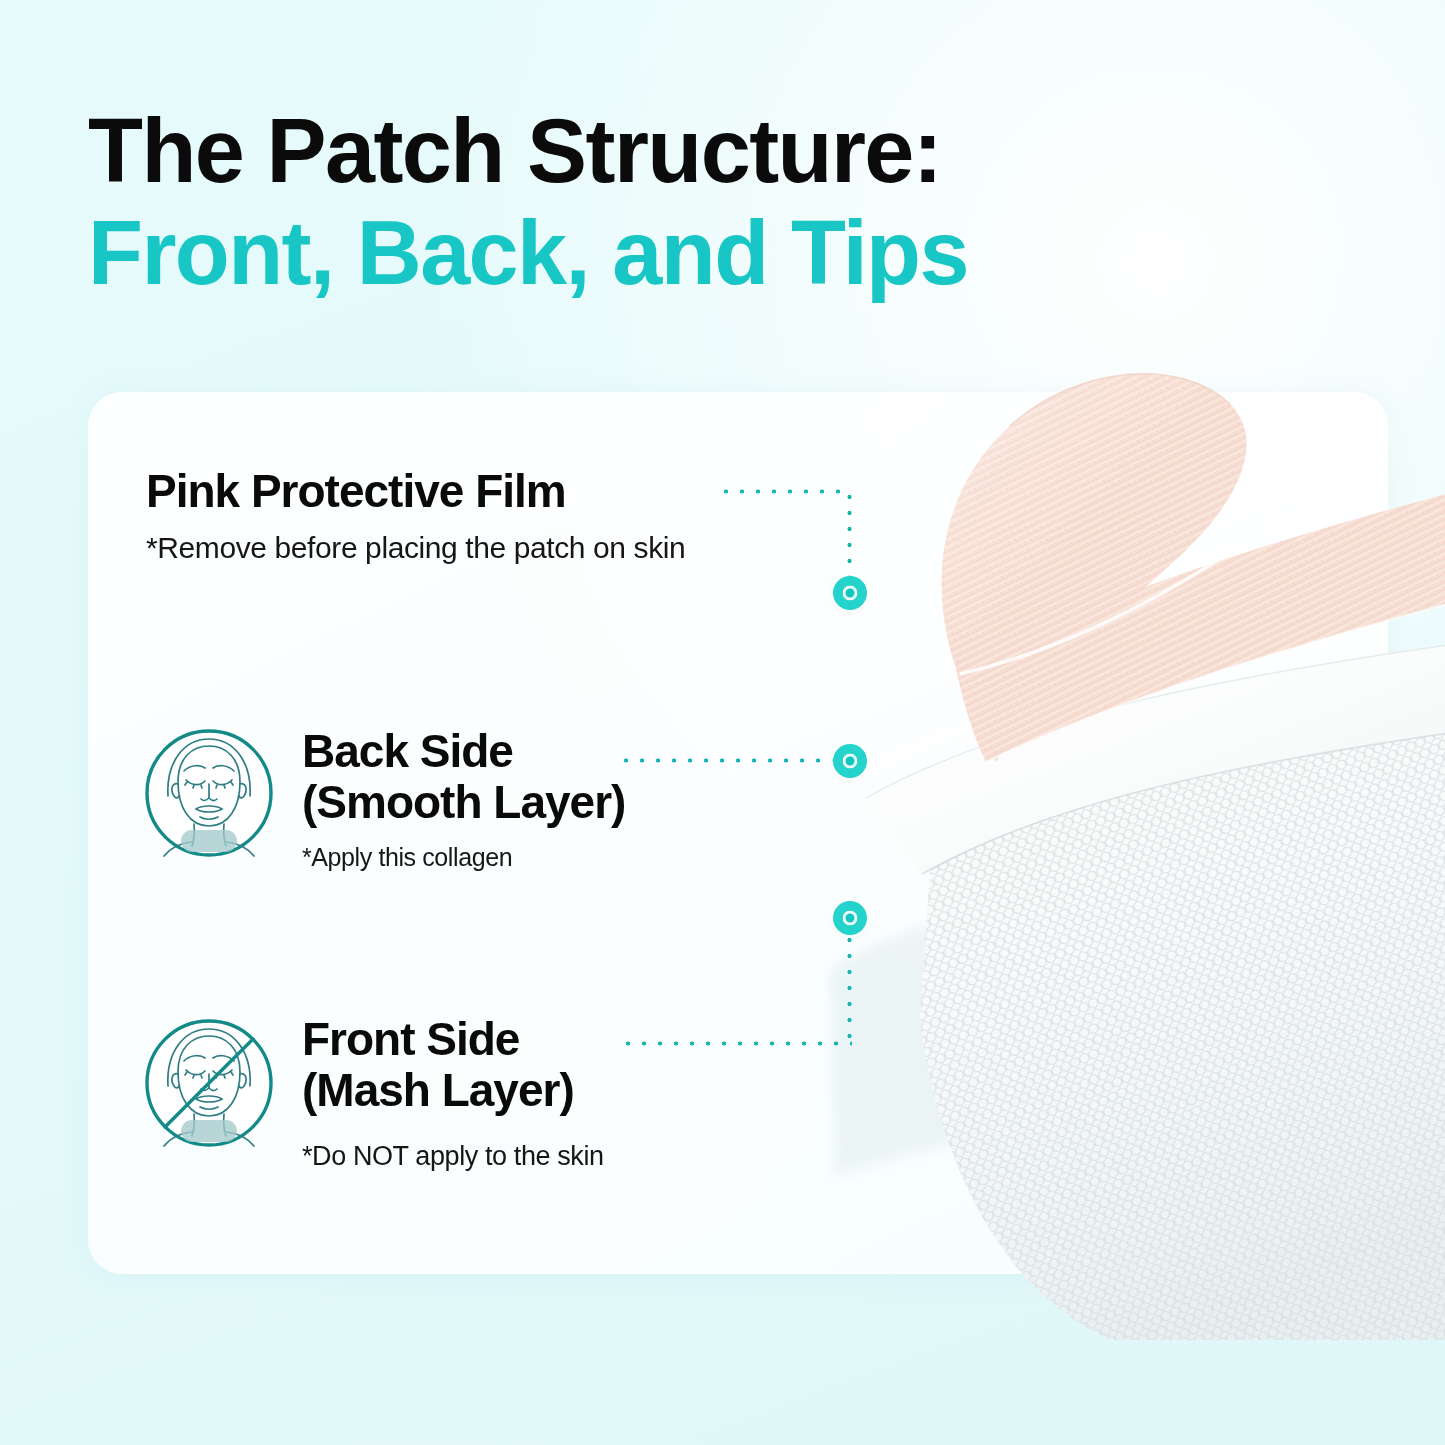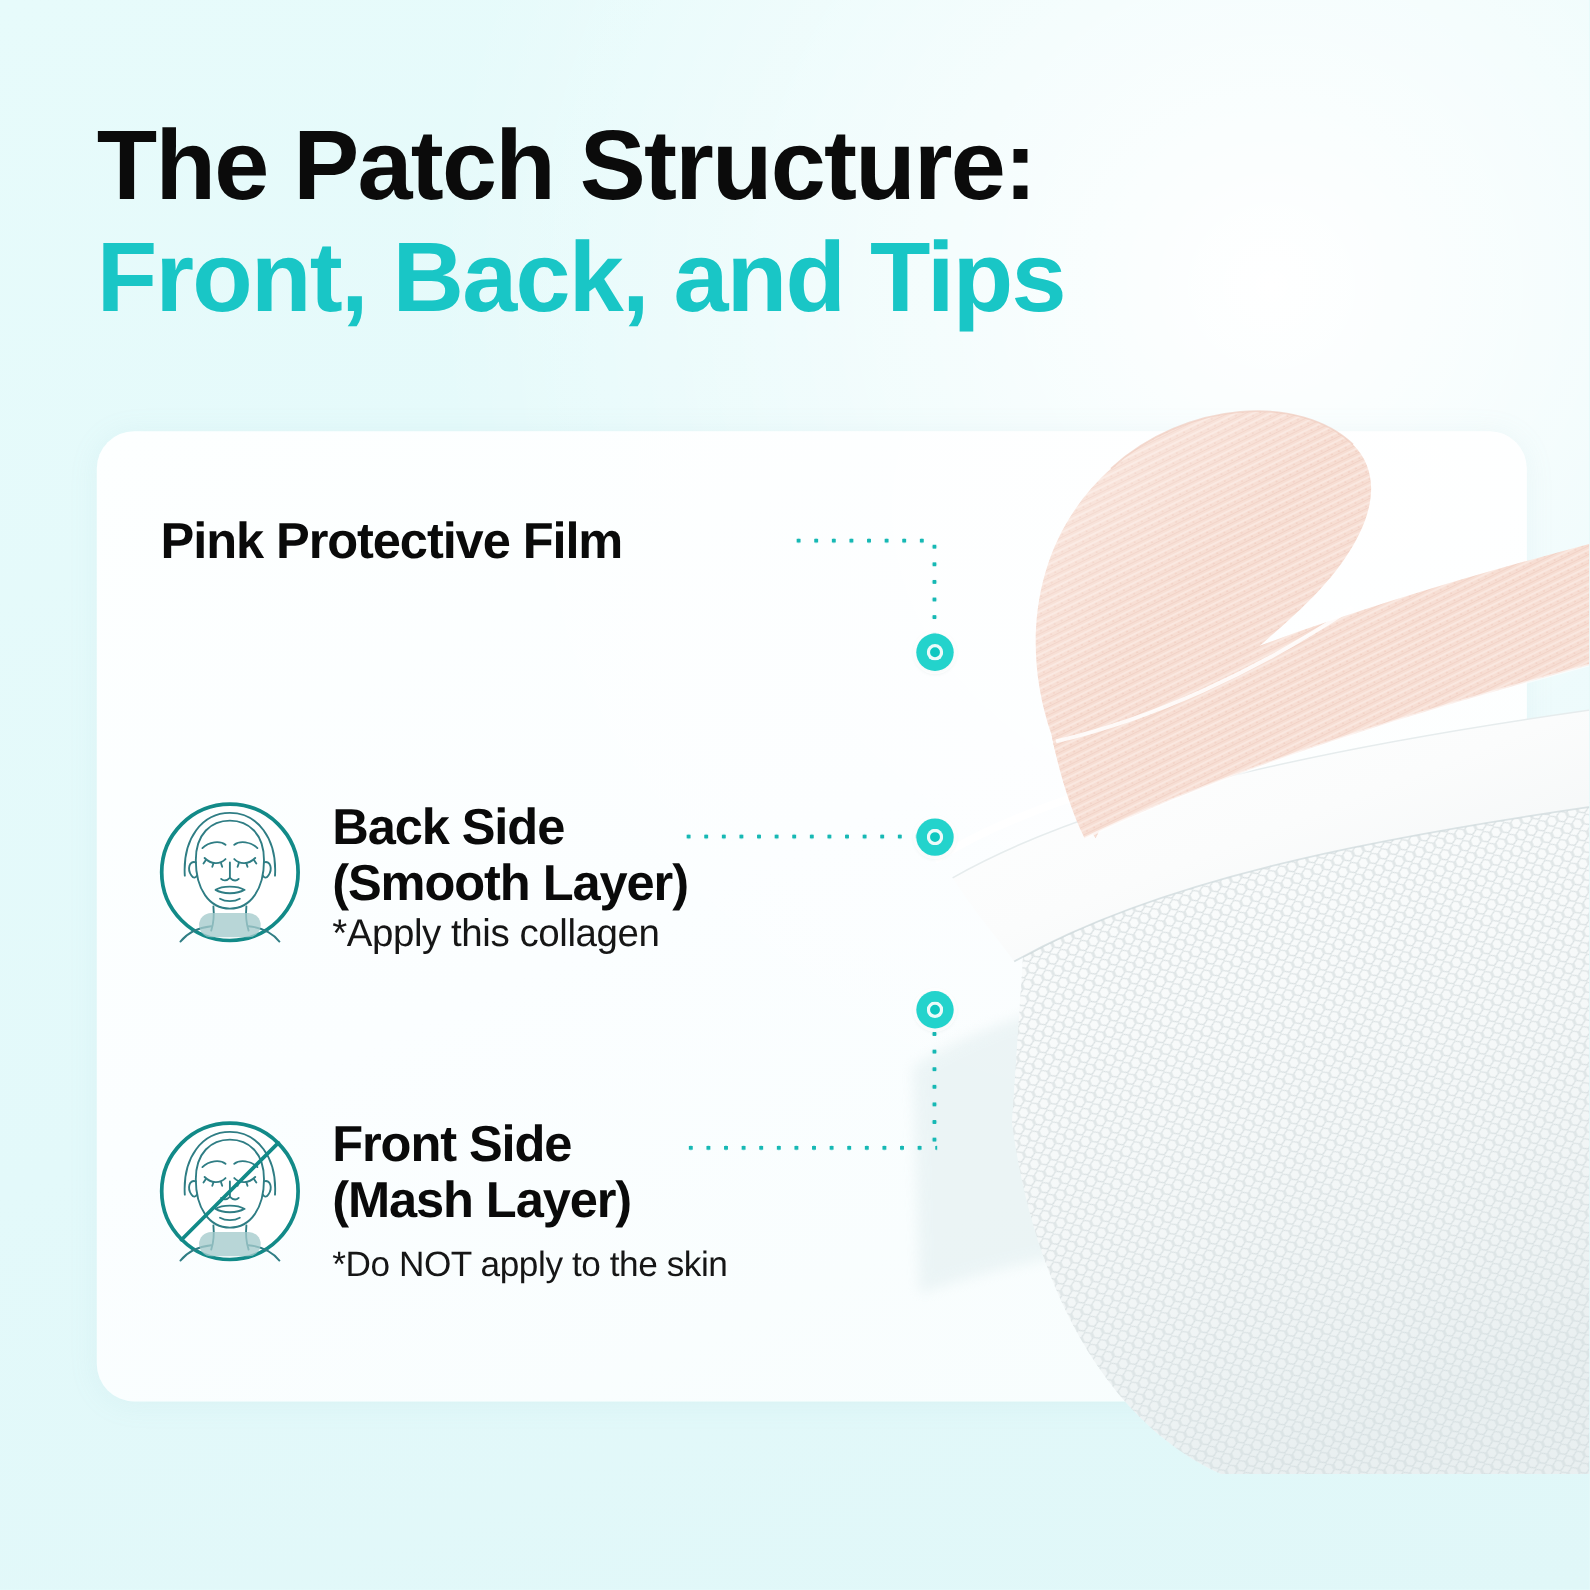--- a/index.html
+++ b/index.html
@@ -85,24 +85,24 @@
     font-weight:normal;
     color:#161616;
     letter-spacing:-0.4px;
     line-height:1.28;
   }
 
   #block-pink   { left:146px; top:466px; }
   #block-pink .lbl-note { margin-top:12px; }
 
   #block-back   { left:302px; top:726px; }
-  #block-back .lbl-note { font-size:35px; }
+  #block-back .lbl-note { margin-top:14px; font-size:25px; }
 
   #block-front  { left:302px; top:1014px; }
-  #block-front .lbl-note { margin-top:14px; font-size:32px; }
+  #block-front .lbl-note { margin-top:24px; font-size:27px; }
 
   
   .face-icon { position:absolute; width:134px; height:134px; }
   #icon-back  { left:142px; top:726px; }
   #icon-front { left:142px; top:1016px; }
 
   
   .connector { position:absolute; pointer-events:none; }
 
   .dot-h, .dot-v { position:absolute; }
@@ -266,20 +266,21 @@
   <div class="dot-v" style="left:847px; top:932px; height:112px;"></div>
   <div class="dot-h" style="left:620px; top:1041px; width:232px;"></div>
 </div>
 
 <div class="anchor-dot" id="dot-pink"></div>
 <div class="anchor-dot" id="dot-back"></div>
 <div class="anchor-dot" id="dot-front"></div>
 
 <div class="label-block" id="block-pink">
   <div class="lbl-heading">Pink Protective Film</div>
+  <div class="lbl-note">*Remove before placing the patch on skin</div>
 </div>
 
 <div class="face-icon" id="icon-back">
   <svg width="134" height="134" viewBox="0 0 134 134" xmlns="http://www.w3.org/2000/svg">
     <circle cx="67" cy="67" r="62" fill="#ffffff" stroke="#128a88" stroke-width="3.4"></circle>
     <g fill="none" stroke="#2f7d84" stroke-width="1.7" stroke-linecap="round">
 
       <path d="M26 70 C24 36 42 13 67 13 C92 13 110 36 108 70"></path>
 
       <path d="M36 56 C36 32 50 20 67 20 C84 20 98 32 98 56

